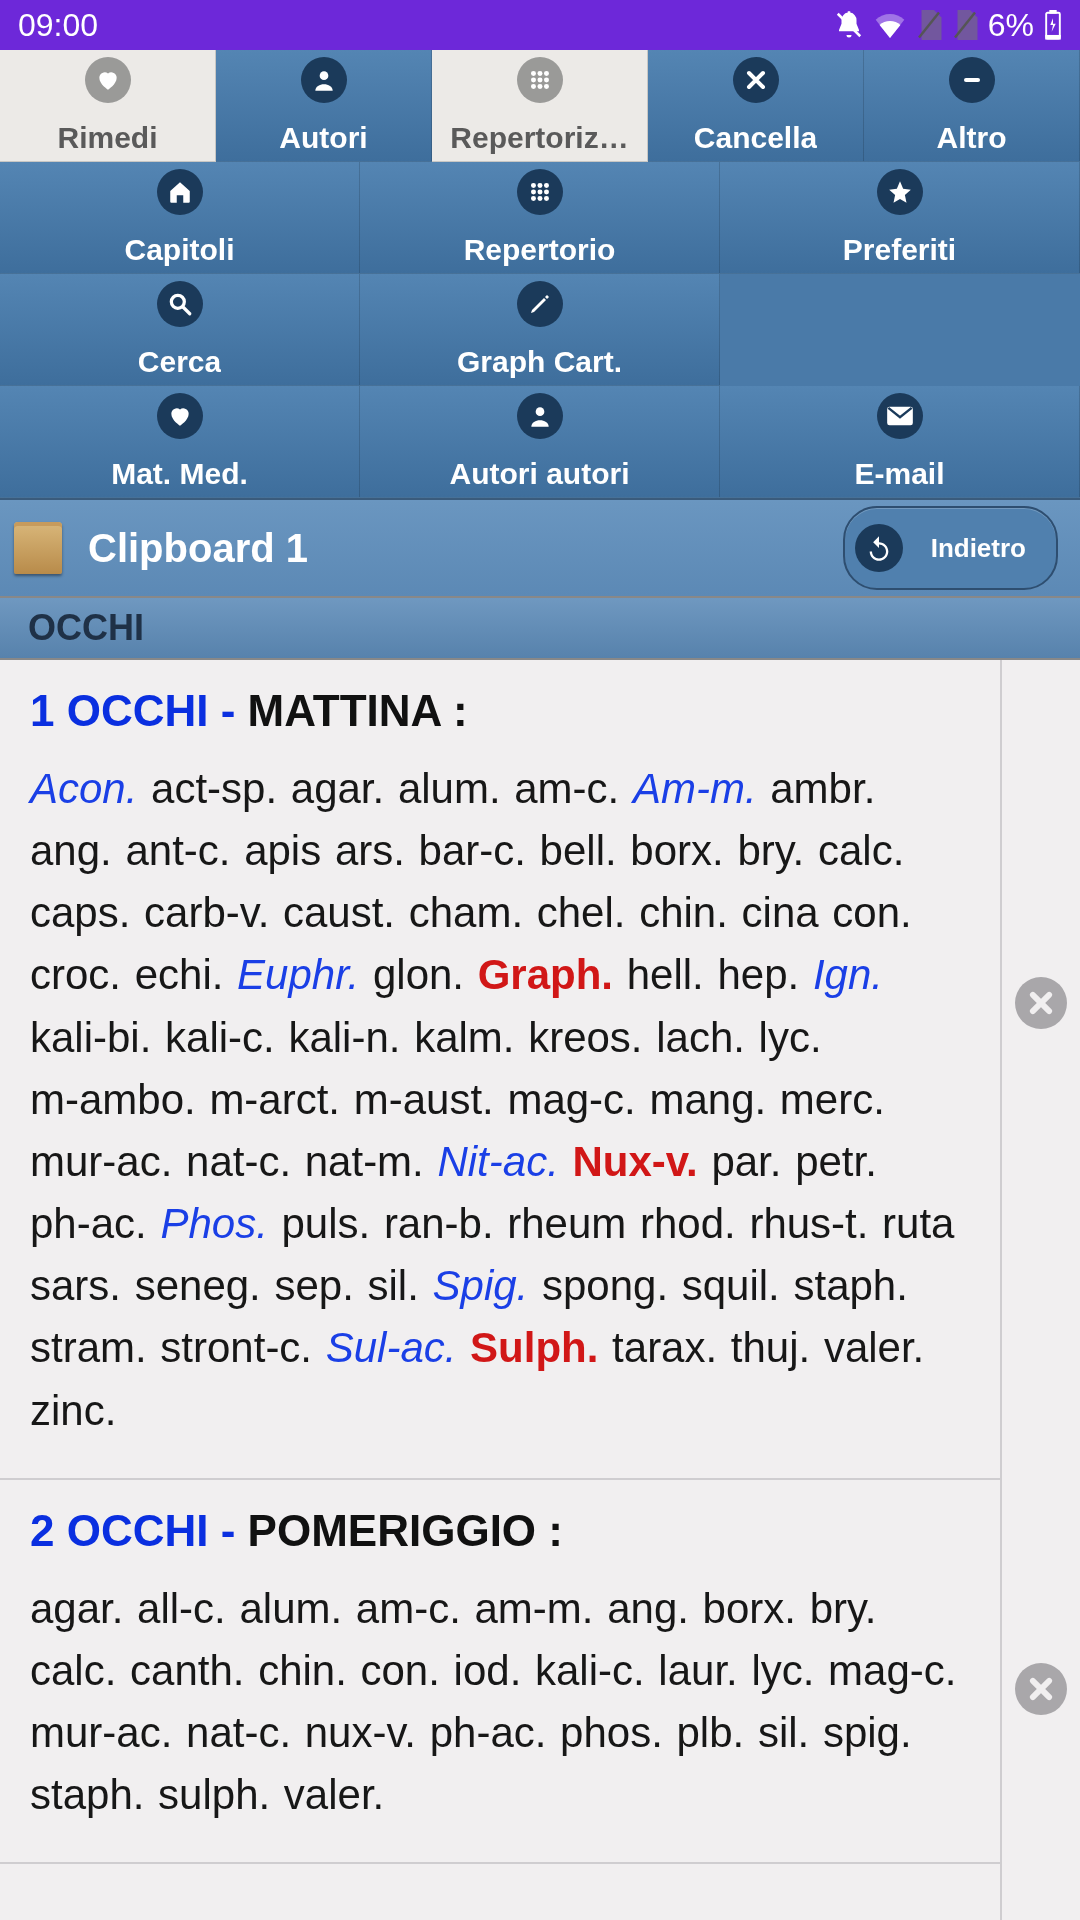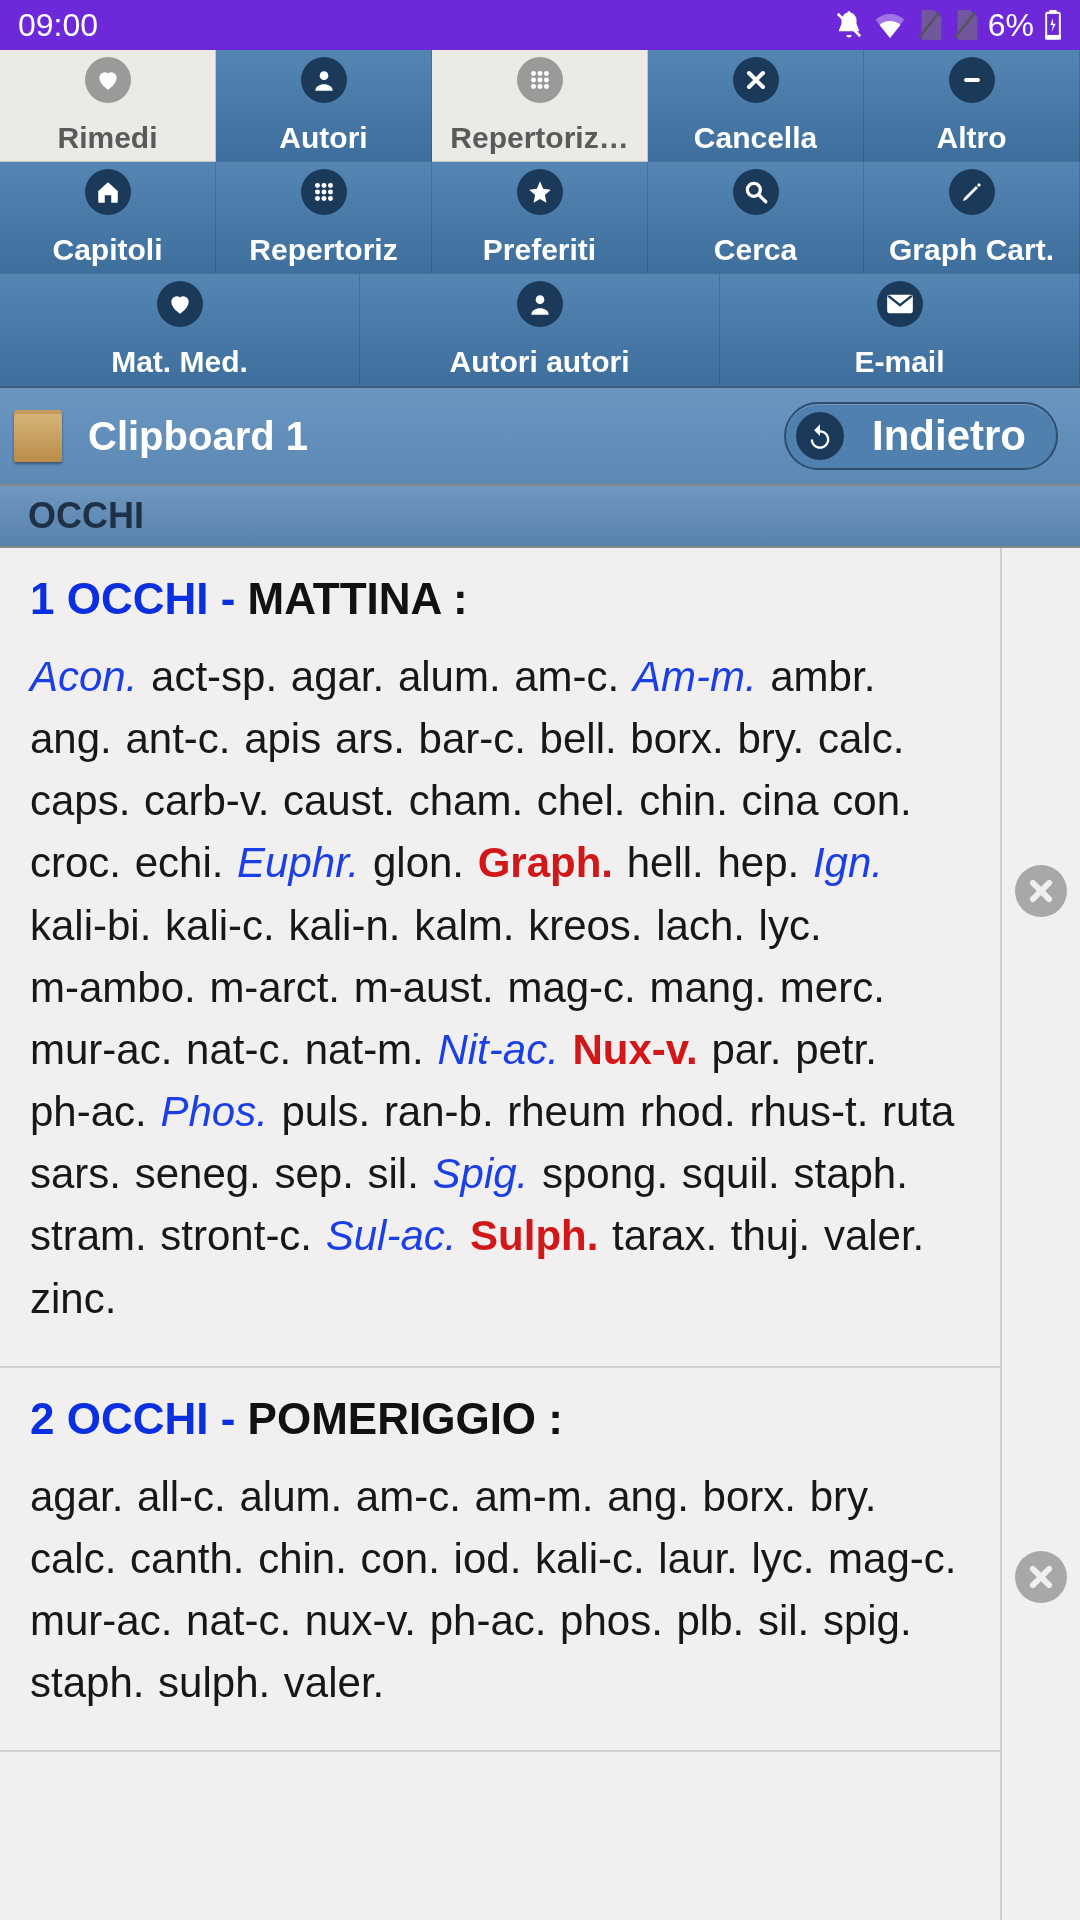--- a/index.html
+++ b/index.html
@@ -34,22 +34,22 @@
   .clipboard-bar {
     height: 98px; background: linear-gradient(#6a96c0, #5c89b5);
     display: flex; align-items: center; justify-content: space-between;
     padding: 0 22px 0 14px;
     border-top: 2px solid #3a5b7c;
   }
   .clipboard-left { display: flex; align-items: center; gap: 26px; }
   .clipboard-icon { width: 48px; height: 52px; background: linear-gradient(#d9b77a, #b88b4a); border-radius: 4px 4px 2px 2px; position: relative; box-shadow: inset 0 4px 0 #c79b5c, 0 2px 3px rgba(0,0,0,.4); }
   .clipboard-title { color: #fff; font-size: 40px; font-weight: bold; }
   .back-btn {
-    height: 68px; border: 2px solid #2e4e70; border-radius: 34px;
-    background: #5080ae; color: #fff; font-size: 42px; font-weight: bold;
+    height: 84px; border: 2px solid #2e4e70; border-radius: 34px;
+    background: #5080ae; color: #fff; font-size: 26px; font-weight: bold;
     display: flex; align-items: center; gap: 28px; padding: 0 30px 0 10px;
     box-shadow: inset 0 1px 0 rgba(255,255,255,.2);
   }
   .back-btn .icon-circle { background: #1b3a5a; width: 48px; height: 48px; }
 
   .section-header {
     height: 64px; background: linear-gradient(#6f98c0, #5782ac);
     border-top: 2px solid #888; border-bottom: 2px solid #888;
     display: flex; align-items: center; padding: 0 28px;
     color: #1f3147; font-size: 36px; font-weight: bold;
@@ -160,21 +160,21 @@
       </div>
       <div class="tool-btn">
         <span class="icon-circle">
           <svg width="24" height="24" viewBox="0 0 24 24">
             <rect x="4" y="10" width="16" height="4" rx="2"></rect>
           </svg>
         </span>
         <span class="label">Altro</span>
       </div>
     </div>
-  <div class="toolbar-row row2" id="row2" style="grid-template-columns: repeat(5, 1fr);">
+  <div class="toolbar-row row2" id="row2" style="grid-template-columns: repeat(3, 1fr);">
       <div class="tool-btn">
         <span class="icon-circle">
           <svg width="26" height="26" viewBox="0 0 24 24">
             <path d="M3 11l9-8 9 8v10a1 1 0 0 1-1 1h-5v-7h-6v7H4a1 1 0 0 1-1-1z"></path>
           </svg>
         </span>
         <span class="label">Capitoli</span>
       </div>
       <div class="tool-btn">
         <span class="icon-circle">
@@ -183,21 +183,21 @@
             <circle cx="12" cy="6" r="2.3"></circle>
             <circle cx="18" cy="6" r="2.3"></circle>
             <circle cx="6" cy="12" r="2.3"></circle>
             <circle cx="12" cy="12" r="2.3"></circle>
             <circle cx="18" cy="12" r="2.3"></circle>
             <circle cx="6" cy="18" r="2.3"></circle>
             <circle cx="12" cy="18" r="2.3"></circle>
             <circle cx="18" cy="18" r="2.3"></circle>
           </svg>
         </span>
-        <span class="label">Repertoriz</span>
+        <span class="label">Repertorio</span>
       </div>
       <div class="tool-btn">
         <span class="icon-circle">
           <svg width="26" height="26" viewBox="0 0 24 24">
             <path d="M12 2l2.9 6.9L22 10l-5.5 4.8L18 22l-6-3.6L6 22l1.5-7.2L2 10l7.1-1.1z"></path>
           </svg>
         </span>
         <span class="label">Preferiti</span>
       </div>
       <div class="tool-btn">

